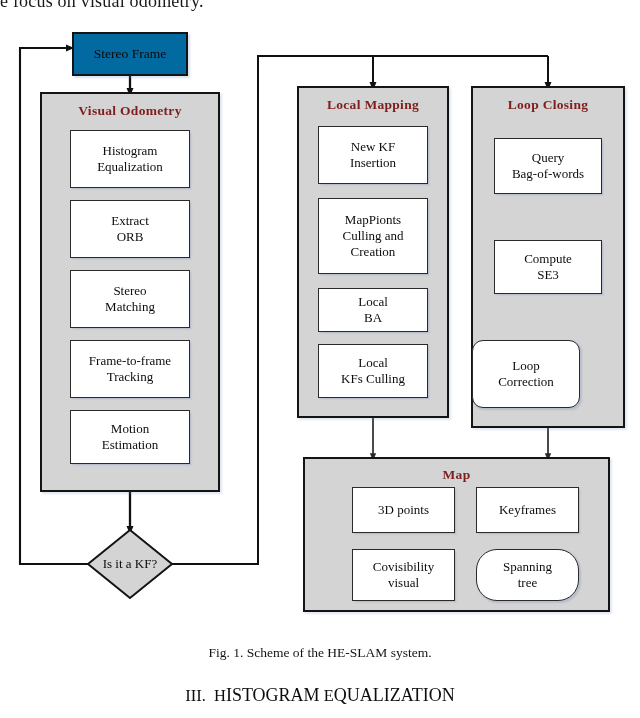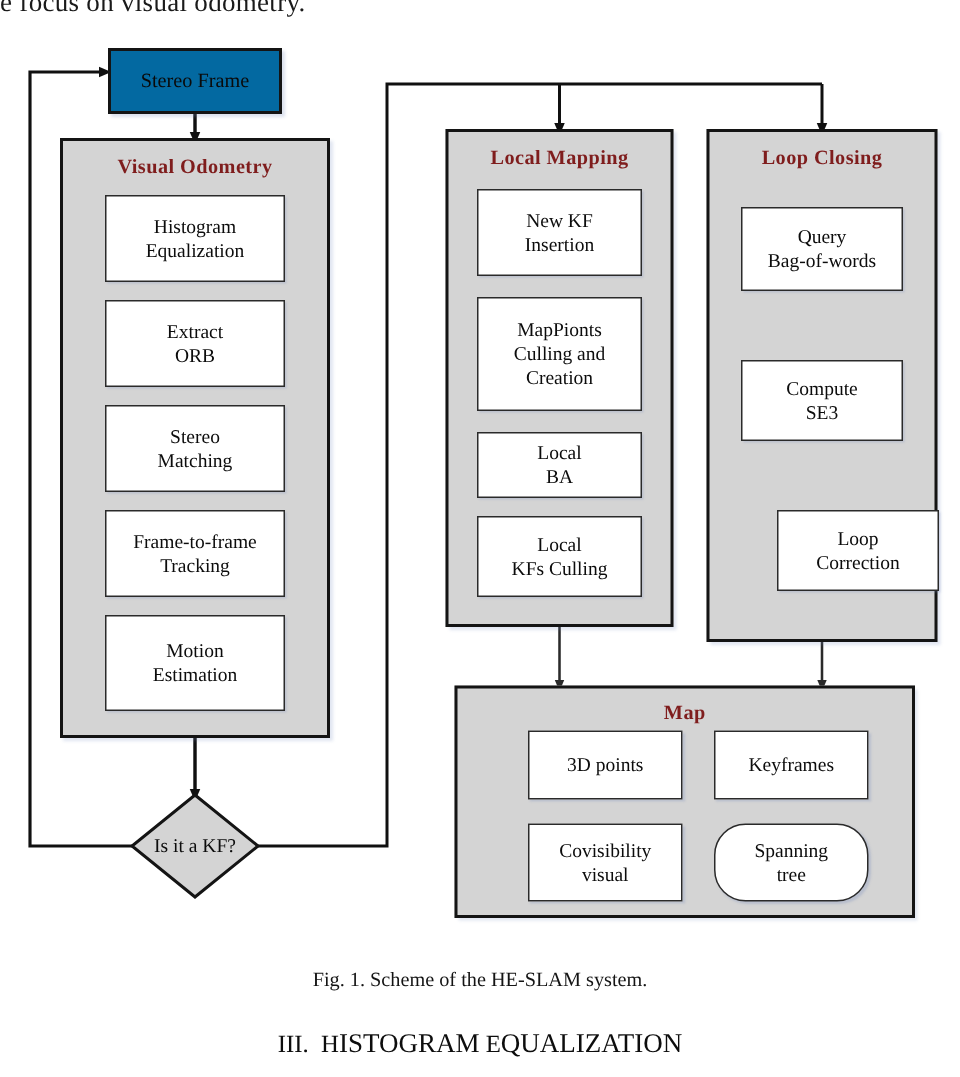--- a/index.html
+++ b/index.html
@@ -246,21 +246,21 @@
 ORB</span>
   </div>
   <div class="proc-box" style="left:70px; top:270px; width:120px; height:58px;">
     <span class="lbl">Stereo
 Matching</span>
   </div>
   <div class="proc-box" style="left:70px; top:340px; width:120px; height:58px;">
     <span class="lbl">Frame-to-frame
 Tracking</span>
   </div>
-  <div class="proc-box" style="left:70px; top:410px; width:120px; height:64px;justify-content:center;">
+  <div class="proc-box" style="left:70px; top:410px; width:120px; height:54px;justify-content:center;">
     <span class="lbl">Motion
 Estimation</span>
   </div>
 
   <div class="group-panel" id="group-local-mapping" style="left:297px; top:86px; width:152px; height:332px;">
     <div class="group-title" style="top:9px;">Local Mapping</div>
   </div>
 
   <div class="proc-box" style="left:318px; top:126px; width:110px; height:58px;">
     <span class="lbl">New KF
@@ -285,21 +285,21 @@
   </div>
 
   <div class="proc-box" style="left:494px; top:138px; width:108px; height:56px;">
     <span class="lbl">Query
 Bag-of-words</span>
   </div>
   <div class="proc-box" style="left:494px; top:240px; width:108px; height:54px;">
     <span class="lbl">Compute
 SE3</span>
   </div>
-  <div class="proc-box" style="left:518px; top:340px; width:108px; height:54px;">
+  <div class="proc-box" style="left:472px; top:340px; width:108px; height:68px;border-radius:11px;">
     <span class="lbl">Loop
 Correction</span>
   </div>
 
   <div class="group-panel" id="group-map" style="left:303px; top:457px; width:307px; height:155px;">
     <div class="group-title" style="top:8px;">Map</div>
   </div>
 
   <div class="proc-box" style="left:352px; top:487px; width:103px; height:46px;">
     <span class="lbl">3D points</span>

